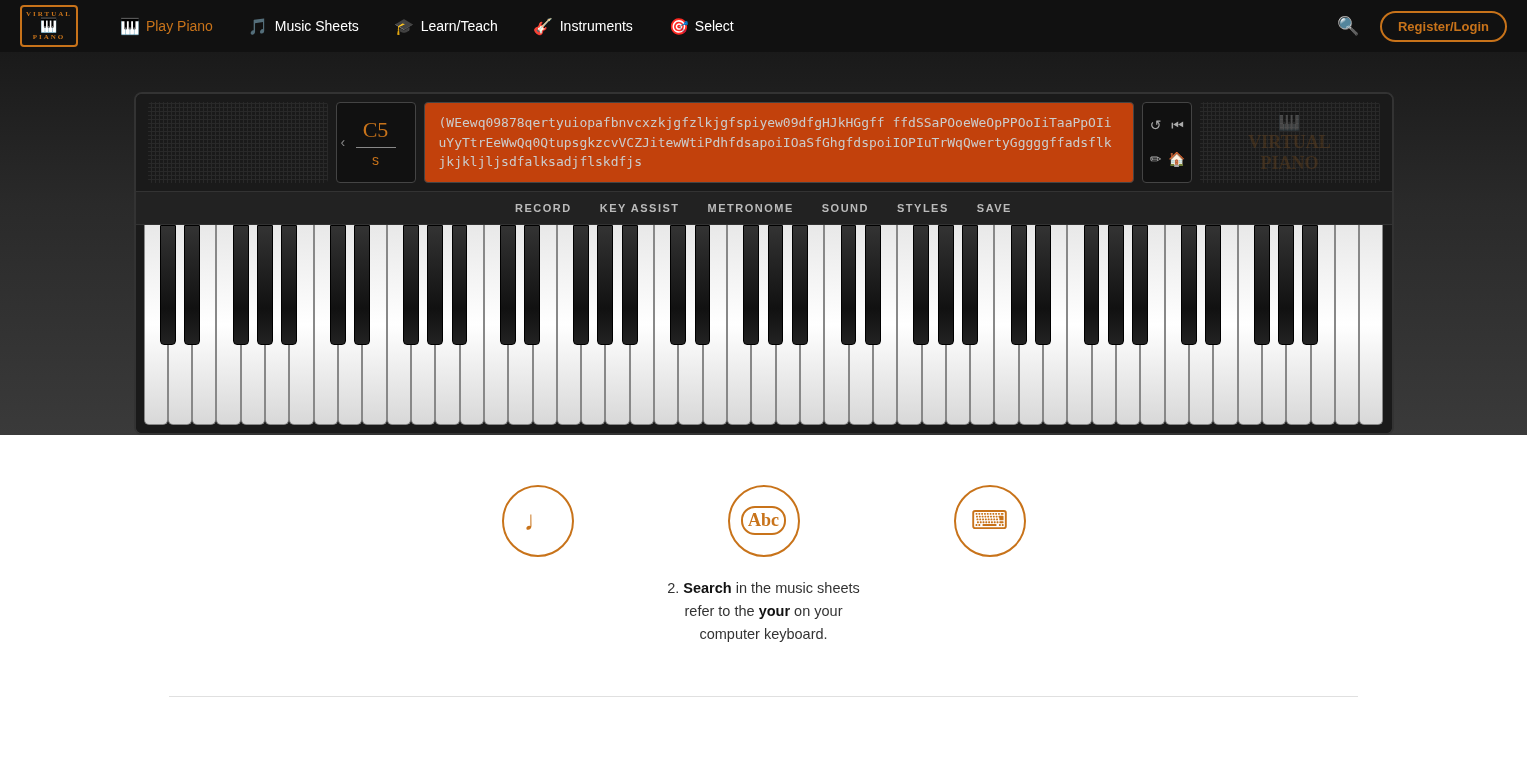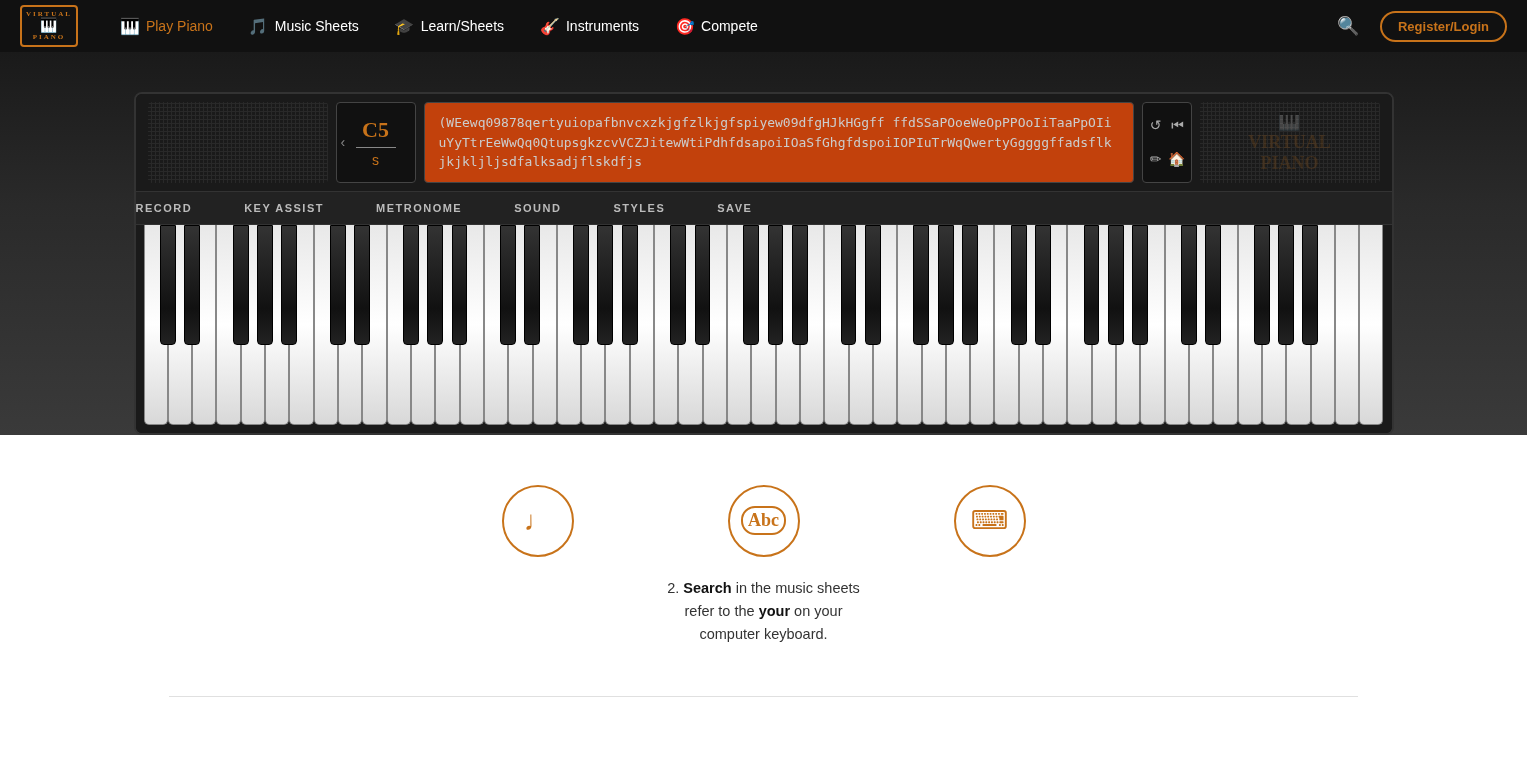--- a/index.html
+++ b/index.html
@@ -144,21 +144,21 @@
       left: 4px;
       top: 50%;
       transform: translateY(-50%);
       color: #888;
       font-size: 14px;
       cursor: pointer;
     }
     .note-name {
       color: #c8731a;
       font-size: 22px;
-      font-weight: bold;
+      font-weight: normal;
       font-family: serif;
     }
     .note-line {
       width: 40px;
       height: 1px;
       background: #888;
       margin: 4px 0;
     }
     .note-key {
       color: #c8731a;
@@ -228,21 +228,22 @@
       font-family: serif;
       text-align: center;
       font-weight: bold;
     }
 
     
     .piano-toolbar {
       background: #222;
       display: flex;
       align-items: center;
-      gap: 52px;
+      justify-content: center;
+      gap: 28px;
       padding: 10px 0;
       border-top: 1px solid #333;
       border-bottom: 1px solid #333;
     }
     .toolbar-item {
       color: #bbb;
       font-size: 11px;
       font-weight: bold;
       letter-spacing: 1.5px;
       cursor: pointer;
@@ -352,29 +353,29 @@
     <a class="nav-item active">
       <span class="nav-item-icon">🎹</span>
       <span>Play Piano</span>
     </a>
     <a class="nav-item">
       <span class="nav-item-icon">🎵</span>
       <span>Music Sheets</span>
     </a>
     <a class="nav-item">
       <span class="nav-item-icon">🎓</span>
-      <span>Learn/Sheets</span>
+      <span>Learn/Teach</span>
     </a>
     <a class="nav-item">
       <span class="nav-item-icon">🎸</span>
       <span>Instruments</span>
     </a>
     <a class="nav-item">
       <span class="nav-item-icon">🎯</span>
-      <span>Compete</span>
+      <span>Select</span>
     </a>
   </div>
   <div class="nav-right">
     <button class="search-icon-btn">🔍</button>
     <button class="register-btn">Register/Login</button>
   </div>
 </nav>
 
 <div class="piano-section">
   <div class="piano-container">

